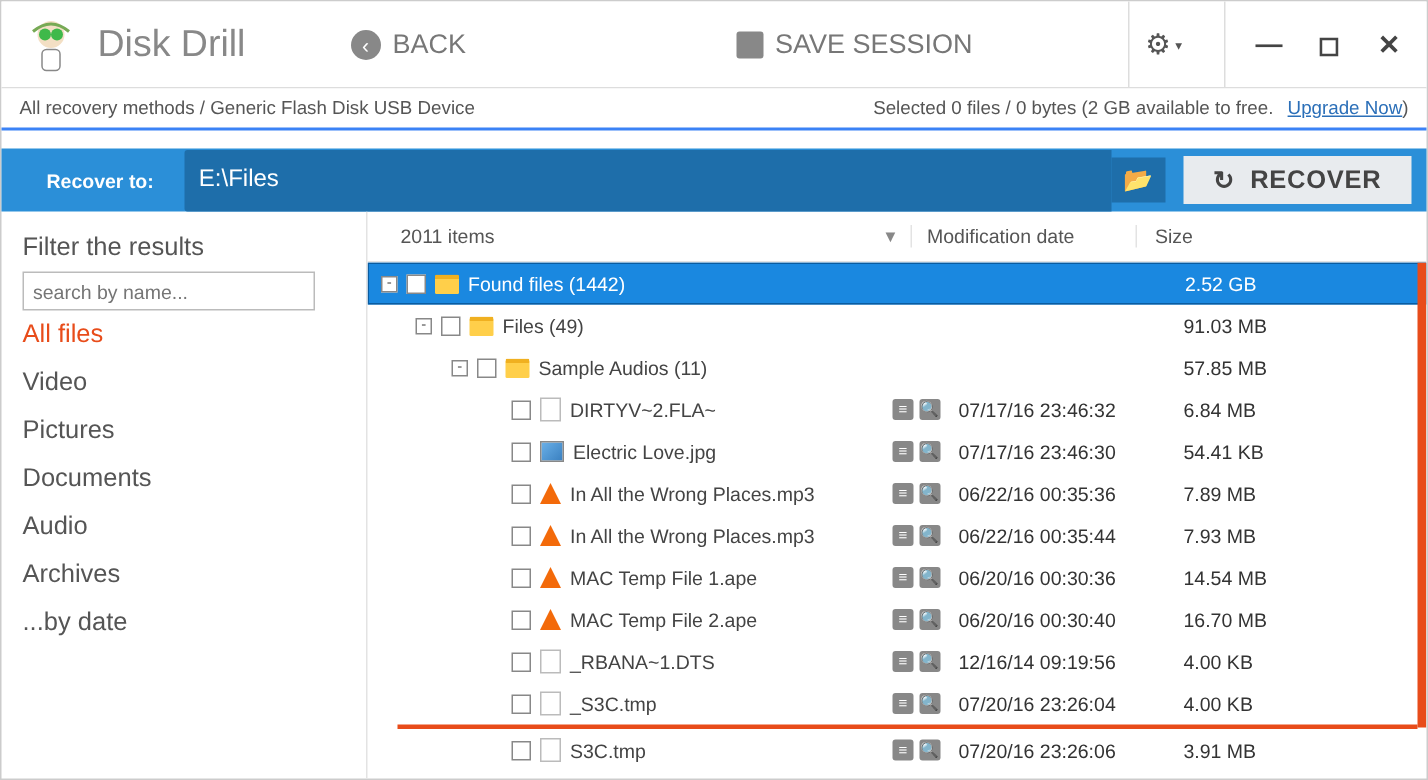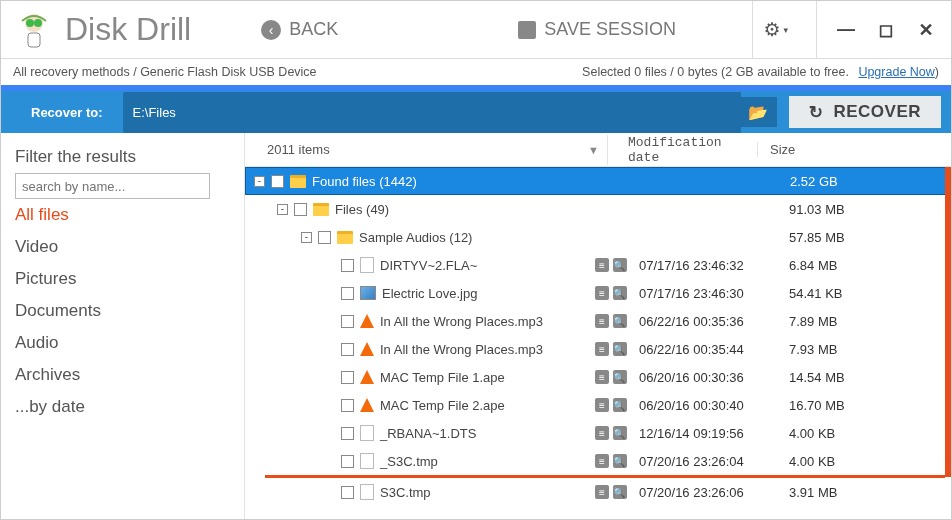--- a/index.html
+++ b/index.html
@@ -2,55 +2,55 @@
 <html><head>
 <meta charset="utf-8">
 <style>
 * { margin: 0; padding: 0; box-sizing: border-box; }
 body { font-family: "Segoe UI", Tahoma, sans-serif; background: #fff; width: 952px; height: 520px; overflow: hidden; color: #444; }
 .app { display: flex; flex-direction: column; height: 100%; border: 1px solid #ccc; }
 
 
 .topbar { display: flex; align-items: center; height: 58px; background: #fff; border-bottom: 1px solid #ddd; }
 .logo { width: 42px; height: 42px; margin: 0 10px 0 12px; position: relative; display:flex; align-items:center; justify-content:center;}
-.app-title { font-size: 32px; color: #888; font-weight: 400; margin-right: 60px; }
+.app-title { font-size: 25px; color: #888; font-weight: 400; margin-right: 60px; }
 .top-btn { display: flex; align-items: center; gap: 8px; color: #777; font-size: 18px; cursor: pointer; padding: 6px 10px; }
 .top-btn .circ { width: 20px; height: 20px; border-radius: 50%; background:#888; display:flex;align-items:center;justify-content:center;color:#fff;font-size:14px; }
 .top-save { margin-left: 160px; text-align: right; }
 .top-right { margin-left: auto; display: flex; align-items: center; gap: 18px; padding-right: 14px; border-left:1px solid #ddd; height:100%;}
 .top-right .gear { color:#555; font-size:19px; cursor:pointer; padding:6px 10px; display:flex; align-items:center; gap:3px; }
 .win-btn { width:22px; text-align:center; font-size:18px; cursor:pointer; color:#444; font-weight:bold;}
 .sep-v { width:1px; height:100%; background:#ddd; }
 
 
-.crumbrow { display:flex; align-items:center; padding: 6px 12px; font-size: 12.5px; color:#555; background:#fff; border-bottom:6px solid #3b82f6;}
+.crumbrow { display:flex; align-items:center; padding: 6px 12px; font-size: 12.5px; color:#555; background:#fff; border-bottom:2px solid #3b82f6;}
 .crumbrow .crumb { color:#555; }
 .crumbrow .selinfo { margin-left:auto; color:#555; }
 .crumbrow .upgrade { color:#2b6fb8; text-decoration:underline; margin-left:6px; cursor:pointer; }
 
 
-.recoverbar { display:flex; align-items:center; height:42px; background:#2b8fd8; }
+.recoverbar { display:flex; align-items:center; height:42px; background:#2b8fd8;margin-top:12px; }
 .recoverbar .lbl { color:#fff; font-size:13px; font-weight:600; padding:0 20px 0 30px; }
-.recoverbar .path { flex:1; background:#1e6eaa; color:#fff; height:41px; display:flex; align-items:center; padding:0 10px; font-size:13px; border-radius:2px 0 0 2px; margin:0 0 0 0;}
+.recoverbar .path { flex:1; background:#1e6eaa; color:#fff; height:41px; display:flex; align-items:center; padding:0 10px; font-size:16px; border-radius:2px 0 0 2px; margin:0 0 0 0;}
 .recoverbar .browse { width:36px; height:30px; background:#1e6eaa; display:flex;align-items:center;justify-content:center; color:#fff; cursor:pointer; margin-right:8px;}
 .recoverbar .recover-btn { margin:0 10px 0 4px; height:32px; padding:0 20px; background:#e8ebee; color:#444; font-size:17px; font-weight:600; display:flex;align-items:center; gap:10px; cursor:pointer; letter-spacing:0.5px;}
 
 
 .main { flex:1; display:flex; overflow:hidden; }
 .sidebar { width:244px; border-right:1px solid #e3e3e3; padding:14px 14px; display:flex; flex-direction:column; gap:0; }
 .sidebar h3 { font-size:17px; font-weight:400; color:#555; margin-bottom:6px;}
 .searchbox { width:195px; height:26px; border:1px solid #bbb; font-size:13px; padding:0 6px; color:#777; }
 .filter-item { font-size:17px; color:#555; padding:6px 0; cursor:pointer; }
 .filter-item.active { color:#e84c1a; }
 
 .content { flex:1; display:flex; flex-direction:column; overflow:hidden; }
 .colhdr { display:flex; align-items:center; height:34px; font-size:13px; color:#555; border-bottom:1px solid #e3e3e3; }
 .colhdr .c1 { width:362px; padding-left:22px; display:flex; align-items:center; gap:6px; position:relative;}
 .colhdr .c1 .sort { margin-left:auto; margin-right:8px; color:#888; font-size:11px;}
-.colhdr .c2 { width:150px; padding-left:20px; border-left:1px solid #e3e3e3;font-family:Liberation Mono, monospace;}
+.colhdr .c2 { width:150px; padding-left:10px; border-left:1px solid #e3e3e3;}
 .colhdr .c3 { flex:1; padding-left:12px; border-left:1px solid #e3e3e3;}
 
 .listwrap { flex:1; overflow-y:auto; position:relative;}
 .row { display:flex; align-items:center; height:28px; font-size:13px; }
 .row .namecol { display:flex; align-items:center; gap:6px; width:346px; }
 .row .actcol { width:40px; display:flex; gap:4px; justify-content:center;}
 .row .datecol { width:146px; padding-left:8px; color:#333; }
 .row .sizecol { flex:1; padding-left:12px; color:#333; }
 .row.sel { background:#1a88e0; color:#fff; border:1px solid #0a5ca0; }
 .row.sel .sizecol, .row.sel .datecol { color:#fff; }
@@ -167,21 +167,21 @@
             </div>
             <div class="actcol"></div>
             <div class="datecol"></div>
             <div class="sizecol">91.03 MB</div>
           </div>
           <div class="row">
             <div class="namecol" style="padding-left:56px">
               <span class="toggle">-</span>
               <span class="chk"></span>
               <span class="fld-ico"></span>
-              <span>Sample Audios (12)</span>
+              <span>Sample Audios (11)</span>
             </div>
             <div class="actcol"></div>
             <div class="datecol"></div>
             <div class="sizecol">57.85 MB</div>
           </div>
           <div class="row">
             <div class="namecol" style="padding-left:96px">
               <span class="chk"></span>
               <span class="file-ico"></span>
               <span>DIRTYV~2.FLA~</span>

